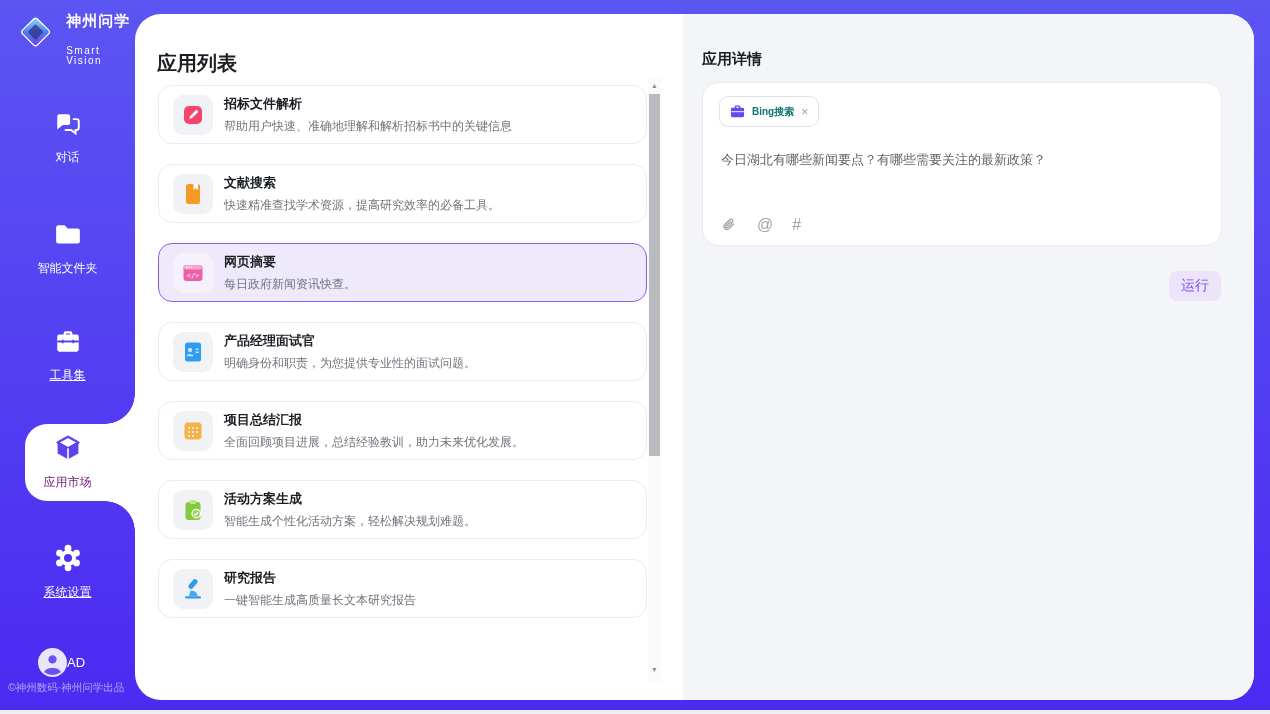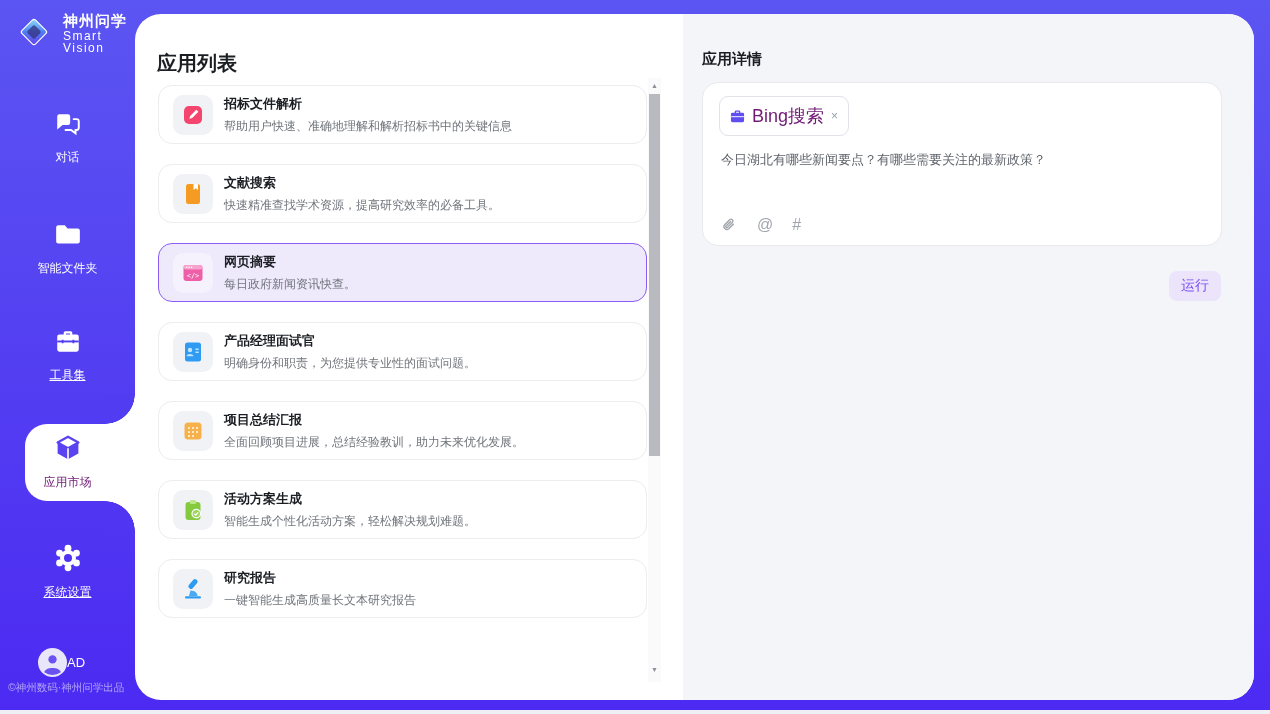--- a/index.html
+++ b/index.html
@@ -11,21 +11,21 @@
   
   .content{position:absolute;left:135px;top:14px;width:1119px;height:686px;
       background:#ffffff;border-radius:26px;}
   .right-panel{position:absolute;left:548px;top:0;width:571px;height:686px;
       background:#f4f5f8;border-radius:0 26px 26px 0;}
   
   .sidebar{position:absolute;left:0;top:0;width:135px;height:710px;}
   .logo{position:absolute;left:18px;top:13px;display:flex;align-items:flex-start;gap:13px;}
   .logo-text{color:#fff;line-height:1;}
   .logo-name{font-size:15px;font-weight:bold;letter-spacing:1px;}
-  .logo-sub{font-size:12px;letter-spacing:1.5px;margin-top:2px;}
+  .logo-sub{font-size:10px;letter-spacing:1.5px;margin-top:18px;}
   .nav-item{position:absolute;left:0;width:135px;text-align:center;color:#fff;cursor:pointer;}
   .nav-item .lbl{font-size:12px;margin-top:7px;}
   .u .lbl{text-decoration:underline;}
   .bulge{position:absolute;left:25px;top:424px;width:110px;height:77px;background:#fff;
          border-radius:22px 0 0 22px;}
   .notch-top{position:absolute;left:105px;top:394px;width:30px;height:30px;
      background:radial-gradient(circle 30px at 0 0,#523cf2 0 29.5px,#ffffff 30px);}
   .notch-bottom{position:absolute;left:105px;top:501px;width:30px;height:30px;
      background:radial-gradient(circle 30px at 0 100%,#5036f2 0 29.5px,#ffffff 30px);}
   .nav-active{color:#5b43f0;}
@@ -53,21 +53,21 @@
          text-align:center;line-height:12px;cursor:pointer;}
   .sb-down{position:absolute;left:513px;top:650px;width:13px;height:12px;color:#8a8f98;font-size:7px;
          text-align:center;line-height:12px;cursor:pointer;}
   .sb-thumb{position:absolute;left:514px;top:80px;width:11px;height:362px;background:#b9bac0;cursor:pointer;}
   
   .detail-title{position:absolute;left:19px;top:36px;font-size:15px;font-weight:bold;color:#1b1f24;}
   .prompt-card{position:absolute;left:19px;top:68px;width:520px;height:164px;background:#fff;
       border:1px solid #e9e9ef;border-radius:16px;box-sizing:border-box;}
   .tool-tag{position:absolute;left:16px;top:13px;display:inline-flex;align-items:center;gap:7px;
       border:1px solid #e2e2e9;border-radius:9px;padding:7px 10px;background:#fff;cursor:pointer;}
-  .tool-tag .tl{font-size:18px;color:#701a75;}
+  .tool-tag .tl{font-size:10px;color:#0f766e;font-weight:bold;}
   .tag-close{color:#9aa0a6;font-size:12px;cursor:pointer;}
   .prompt-text{position:absolute;left:18px;top:68px;width:480px;font-size:13px;color:#5f646b;cursor:text;}
   .attach-row{position:absolute;left:18px;top:133px;display:flex;gap:19px;align-items:center;color:#a0a4ab;}
   .attach-row .sym{font-size:16px;cursor:pointer;}
   .run-btn{position:absolute;left:486px;top:257px;width:52px;height:30px;background:#ece4fb;color:#7a4ff5;
       font-size:14px;border:none;border-radius:8px;cursor:pointer;display:flex;align-items:center;justify-content:center;
       font-family:"Liberation Sans",sans-serif;}
 </style>
 </head>
 <body>

